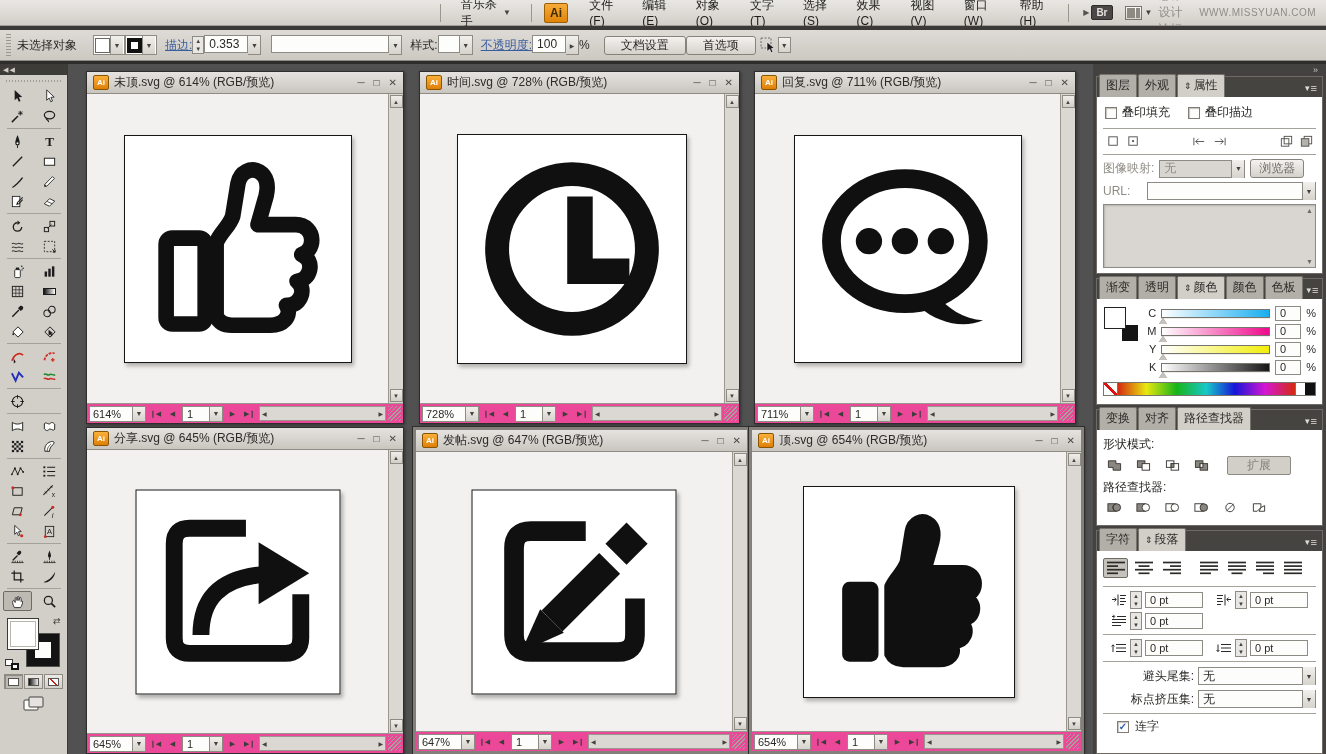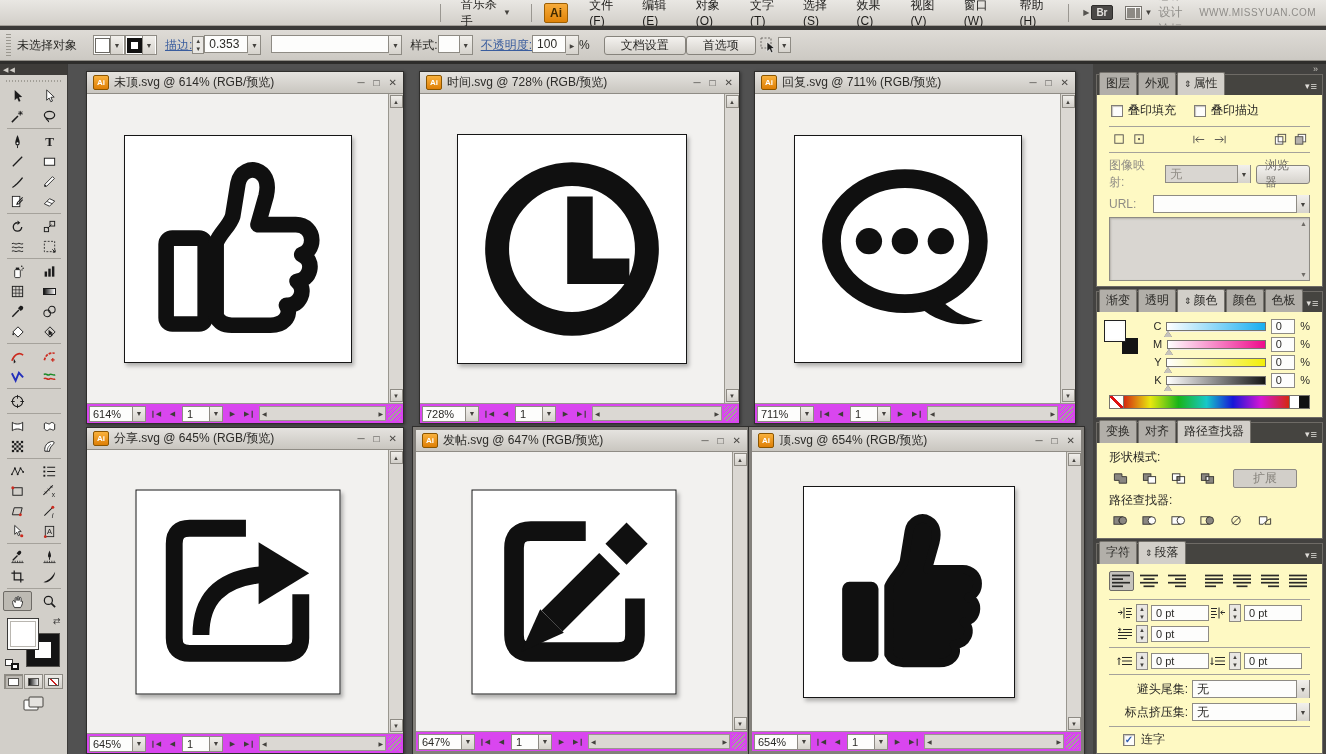--- a/index.html
+++ b/index.html
@@ -63,37 +63,37 @@
 .win.frame{border:3px solid #83807b;outline:1px solid #2f2e2c}
 .titlebar{height:22px;flex:0 0 22px;display:flex;align-items:center;gap:5px;padding:0 6px;background:linear-gradient(#e5e3df,#c9c6c0);border-bottom:1px solid #8f8c85}
 .fileicon{width:16px;height:15px;background:linear-gradient(#f9b13c,#de7f06);border:1px solid #8a5500;border-radius:2px;color:#fff;font-weight:bold;font-size:8px;display:flex;align-items:center;justify-content:center;flex:0 0 16px}
 .wtitle{flex:1;font-size:12px;color:#2c2b28;white-space:nowrap;overflow:hidden}
 .winbtns{display:flex;gap:9px;color:#4b4946;font-size:10px;align-items:center}
 .wbody{flex:1;display:flex;min-height:0}
 .canvas{flex:1;background:#f2f1ef;position:relative}
 .artboard{position:absolute;left:50%;top:50%;transform:translate(-50%,-50%);background:#fff;border:1px solid #161616;box-shadow:2px 3px 4px rgba(0,0,0,.28);display:flex;align-items:center;justify-content:center}
 .vscroll{flex:0 0 15px;background:#dbd8d3;border-left:1px solid #9a978f;display:flex;flex-direction:column;justify-content:space-between;align-items:center;padding:1px 0}
 .sarr{width:13px;height:13px;background:linear-gradient(#f0eeea,#d2cfc9);border:1px solid #8e8b84;font-size:6px;display:flex;align-items:center;justify-content:center;color:#44423e}
-.statusbar{height:20px;flex:0 0 20px;background:#d946ef;border-top:1px solid #9a978f;display:flex;align-items:center;gap:2px;padding:1px 2px;font-size:11px}
+.statusbar{height:20px;flex:0 0 20px;background:#ec4899;border-top:1px solid #9a978f;display:flex;align-items:center;gap:2px;padding:1px 2px;font-size:11px}
 .zoomcombo,.pagecombo{display:flex;align-items:center;height:16px;border:1px solid #8e8b84;background:#fdfdfc}
 .zoomcombo .zv{width:42px;padding-left:3px}
 .pagecombo .pv{width:26px;padding-left:4px}
 .navbtn{min-width:15px;height:15px;display:flex;align-items:center;justify-content:center;font-size:7px;color:#3e3c39}
 .hscroll{flex:1;height:15px;background:#dbd8d3;border:1px solid #9a978f;display:flex;align-items:center;justify-content:space-between;padding:0 2px;font-size:6px;color:#44423e}
 .sgrip{width:13px;height:15px;background:repeating-linear-gradient(135deg,#a5a29b 0 1px,transparent 1px 3px)}
 
 .dock{position:absolute;left:1093px;top:64px;width:233px;bottom:0;background:#434240;display:flex;flex-direction:column;padding:0 3px}
 .dockhead{height:12px;color:#c6c3bd;font-size:9px;display:flex;justify-content:flex-end;align-items:center;padding-right:4px;letter-spacing:1px}
-.panel{background:#fef9c3;border:1px solid #6e6b66;margin-bottom:4px;display:flex;flex-direction:column}
+.panel{background:#ffffff;border:1px solid #6e6b66;margin-bottom:4px;display:flex;flex-direction:column}
 .tabsbar{background:#454440;display:flex;align-items:flex-end;height:20px;padding:2px 2px 0;gap:1px}
 .tab{background:#b2afa9;border:1px solid #76736d;border-bottom:none;border-radius:2px 2px 0 0;padding:2px 6px 3px;font-size:12px;color:#2c2b28;display:flex;align-items:center;gap:2px;white-space:nowrap}
 .tab.active{background:#d2cfc9}
 .tab .tgl{font-size:9px}
 .panelmenu{margin-left:auto;color:#e0ded9;font-size:9px;padding:0 3px 3px;display:flex;align-items:center;gap:1px}
-.pbody{padding:5px 12px;position:relative}
+.pbody{padding:5px 6px;position:relative}
 .hr{height:1px;background:#a5a29b;margin:4px 0}
 .cbrow{display:flex;gap:18px;padding:2px 2px 3px}
 .cb{display:flex;align-items:center;gap:5px}
 .cbbox{width:12px;height:12px;background:#fdfdfc;border:1px solid #807d77;box-shadow:inset 1px 1px 1px #c6c3bd}
 .cbbox.checked{color:#2d5cad;font-weight:bold;font-size:10px;display:flex;align-items:center;justify-content:center;line-height:1}
 .attricons{display:flex;align-items:center;padding:1px 2px;gap:4px}
 .attricons .sp{flex:1}
 .aic{width:16px;height:15px;display:flex;align-items:center;justify-content:center}
 .frow{display:flex;align-items:center;gap:5px;margin:4px 0}
 .dislabel{color:#8f8c85}

